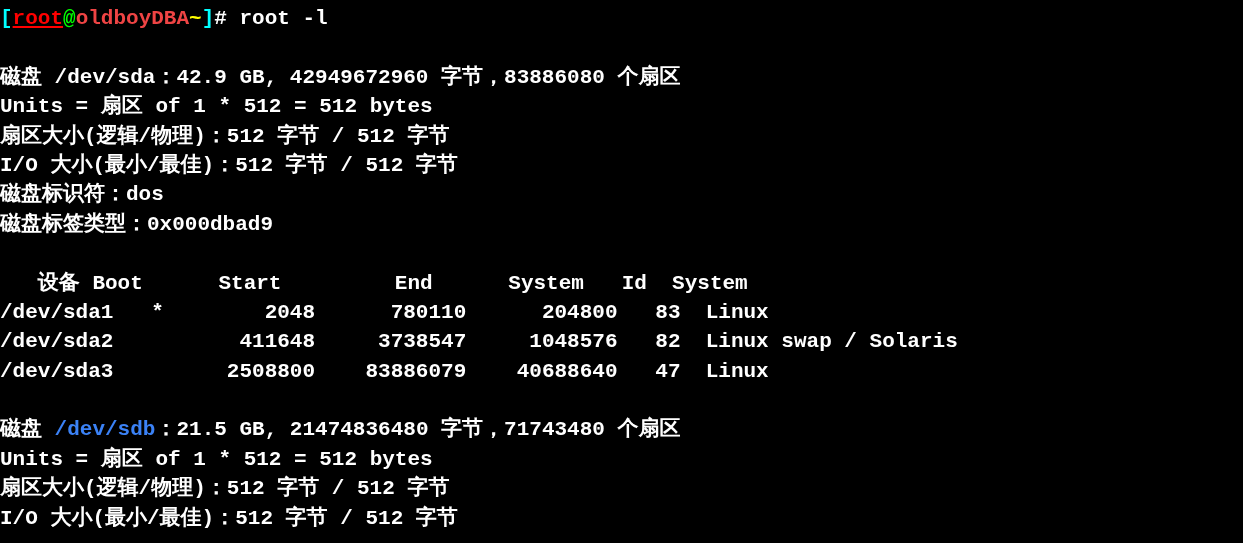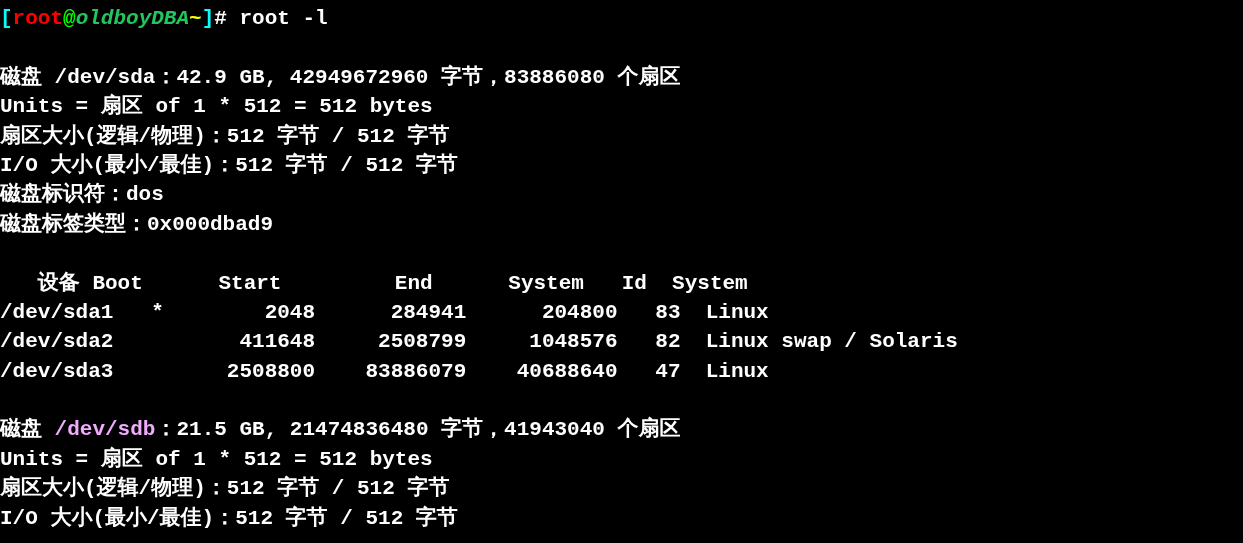--- a/index.html
+++ b/index.html
@@ -14,39 +14,39 @@
       font-size: 21px;
       line-height: 1.4;
       padding: 4px 0;
       font-weight: bold;
       width: 1243px;
       height: 543px;
       overflow: hidden;
       white-space: pre;
     }
     .prompt-bracket { color: #00ffff; }
-    .prompt-user { color: #ff0000; }
+    .prompt-user { color: #ff0000; text-decoration: underline; }
     .prompt-at { color: #00ff00; }
-    .prompt-host { color: #22c55e; font-style: italic; }
+    .prompt-host { color: #ef4444; }
     .prompt-path { color: #ffff00; }
-    .highlight { color: #f0abfc; }
+    .highlight { color: #3b82f6; }
   </style>
 </head>
 <body><span class="prompt-bracket">[</span><span class="prompt-user">root</span><span class="prompt-at">@</span><span class="prompt-host">oldboyDBA</span><span class="prompt-path">~</span><span class="prompt-bracket">]</span><span># </span><span>root -l</span>
 
 <span>磁盘 /dev/sda：42.9 GB, 42949672960 字节，83886080 个扇区</span>
 <span>Units = 扇区 of 1 * 512 = 512 bytes</span>
 <span>扇区大小(逻辑/物理)：512 字节 / 512 字节</span>
 <span>I/O 大小(最小/最佳)：512 字节 / 512 字节</span>
 <span>磁盘标识符：dos</span>
 <span>磁盘标签类型：0x000dbad9</span>
 
 <span>   设备 Boot      Start         End      System   Id  System</span>
-<span>/dev/sda1   *        2048      284941      204800   83  Linux</span>
-<span>/dev/sda2          411648     2508799     1048576   82  Linux swap / Solaris</span>
+<span>/dev/sda1   *        2048      780110      204800   83  Linux</span>
+<span>/dev/sda2          411648     3738547     1048576   82  Linux swap / Solaris</span>
 <span>/dev/sda3         2508800    83886079    40688640   47  Linux</span>
 
-<span>磁盘 </span><span class="highlight">/dev/sdb</span><span>：21.5 GB, 21474836480 字节，41943040 个扇区</span>
+<span>磁盘 </span><span class="highlight">/dev/sdb</span><span>：21.5 GB, 21474836480 字节，71743480 个扇区</span>
 <span>Units = 扇区 of 1 * 512 = 512 bytes</span>
 <span>扇区大小(逻辑/物理)：512 字节 / 512 字节</span>
 <span>I/O 大小(最小/最佳)：512 字节 / 512 字节</span>
 
 
 
 </body></html>

